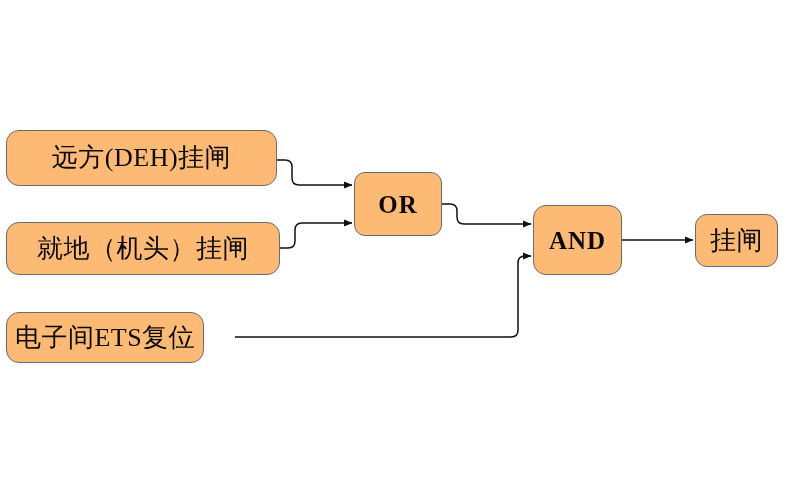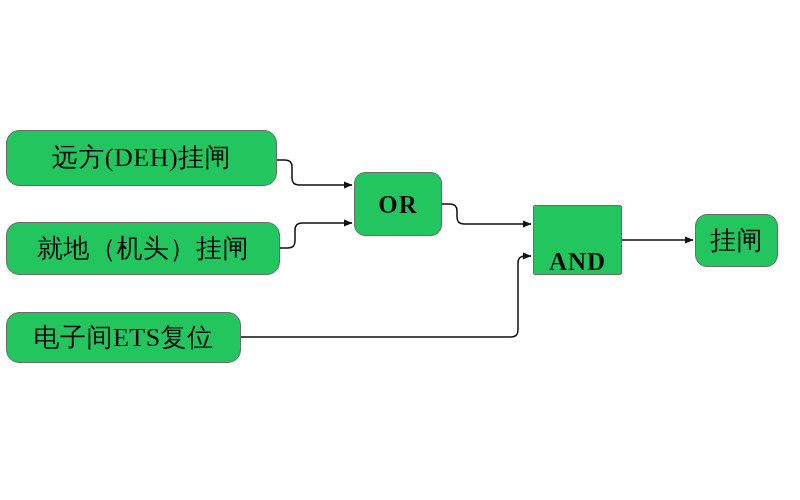--- a/index.html
+++ b/index.html
@@ -21,39 +21,39 @@
     top: 0;
     width: 800px;
     height: 500px;
     pointer-events: none;
   }
   .node {
     position: absolute;
     box-sizing: border-box;
     border: 1.6px solid #6b6b6b;
     border-radius: 12px;
-    background: #22c55e;
+    background: #fdba74;
     display: flex;
     align-items: center;
     justify-content: center;
     color: #0a0a0a;
   }
   .node.input-node {
     border-radius: 13px;
   }
   .node .label {
     line-height: 1;
     white-space: nowrap;
     letter-spacing: 0.5px;
   }
   .node-deh   { left: 6px;   top: 130px; width: 271px; height: 56px; }
   .node-local { left: 6px;   top: 222px; width: 274px; height: 53px; }
-  .node-ets   { left: 6px;   top: 312px; width: 235px; height: 51px; }
+  .node-ets   { left: 6px;   top: 312px; width: 198px; height: 51px; }
   .node-or    { left: 354px; top: 172px; width: 88px;  height: 64px; border-radius: 11px; }
-  .node-and   { left: 533px; top: 205px; width: 89px;  height: 70px; border-radius: 2px; align-items: flex-end; }
+  .node-and   { left: 533px; top: 205px; width: 89px;  height: 70px; border-radius: 13px; }
   .node-out   { left: 695px; top: 214px; width: 83px;  height: 53px; }
 
   .node-deh   .label { font-size: 26px; }
   .node-local .label { font-size: 26px; }
   .node-ets   .label { font-size: 26px; }
   .node-out   .label { font-size: 26px; }
   .node-or    .label,
   .node-and   .label { font-size: 25px; font-weight: 700; letter-spacing: 1px; }
 </style>
 </head>

